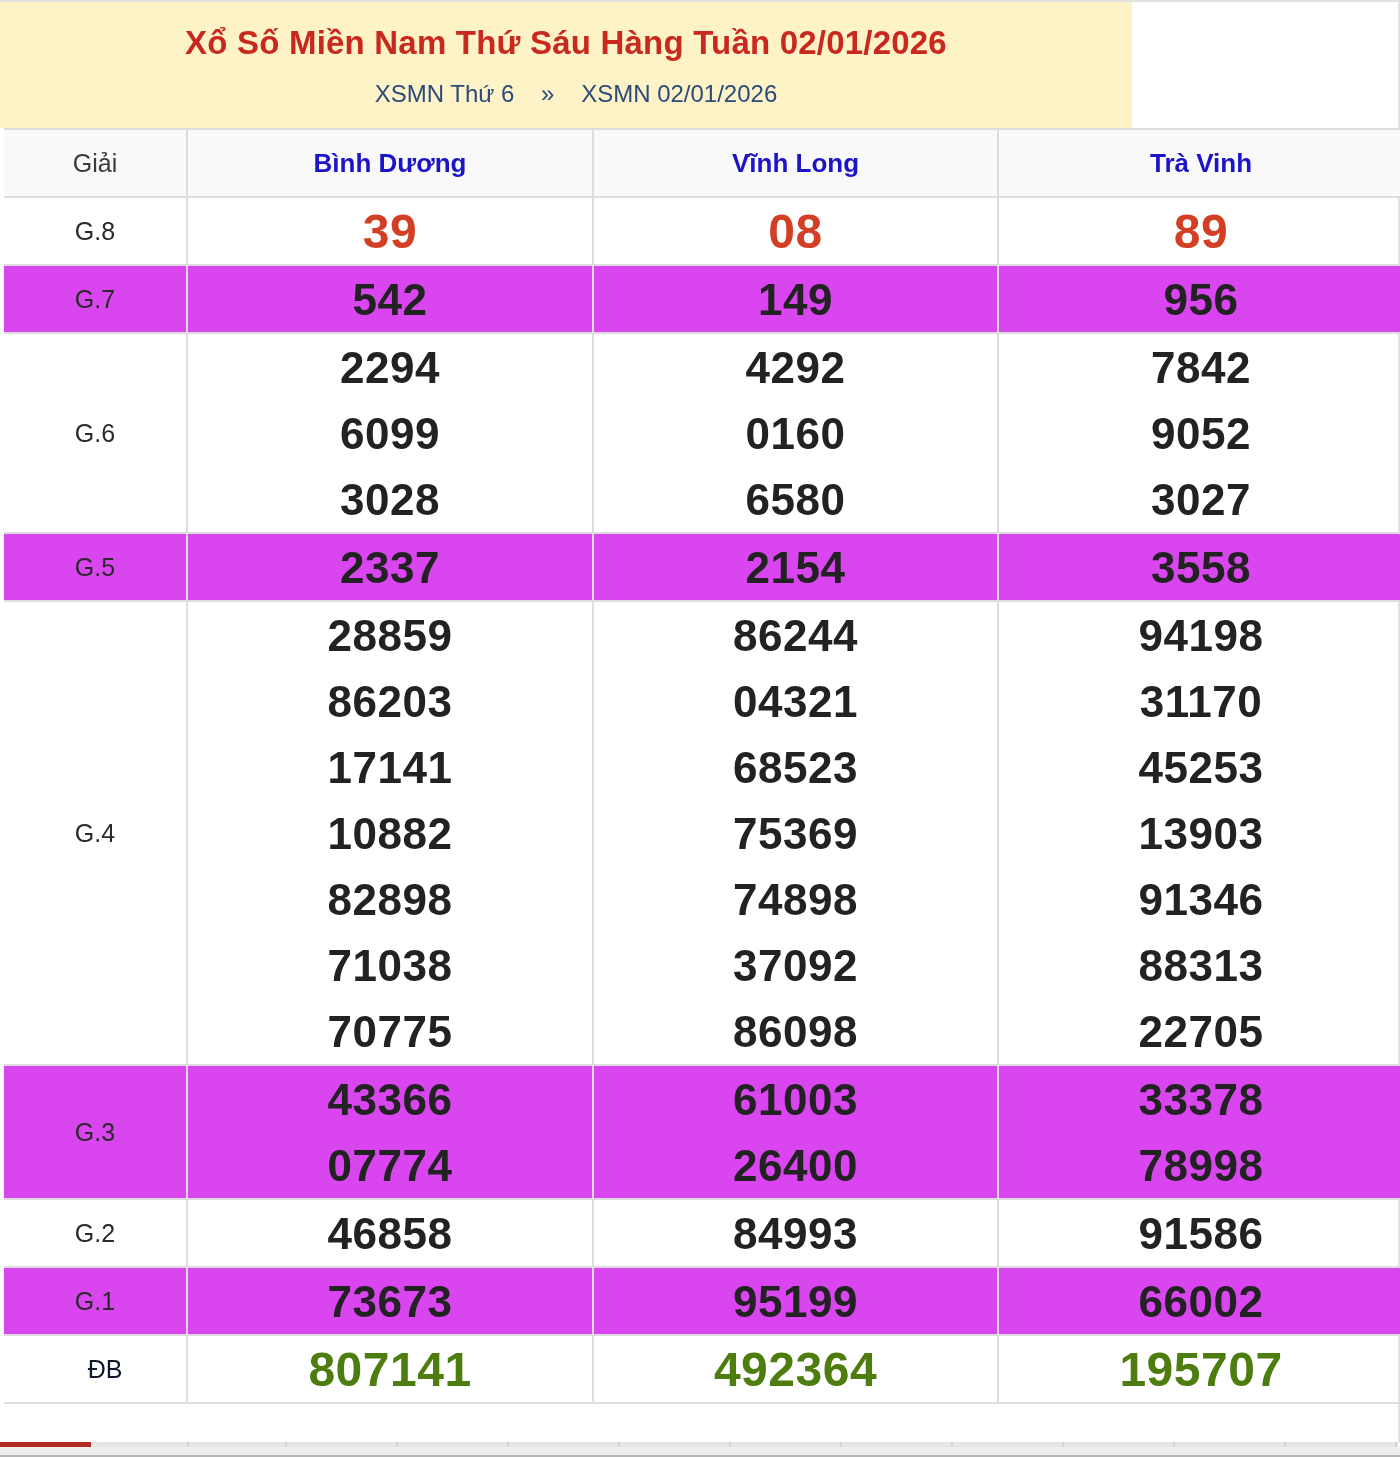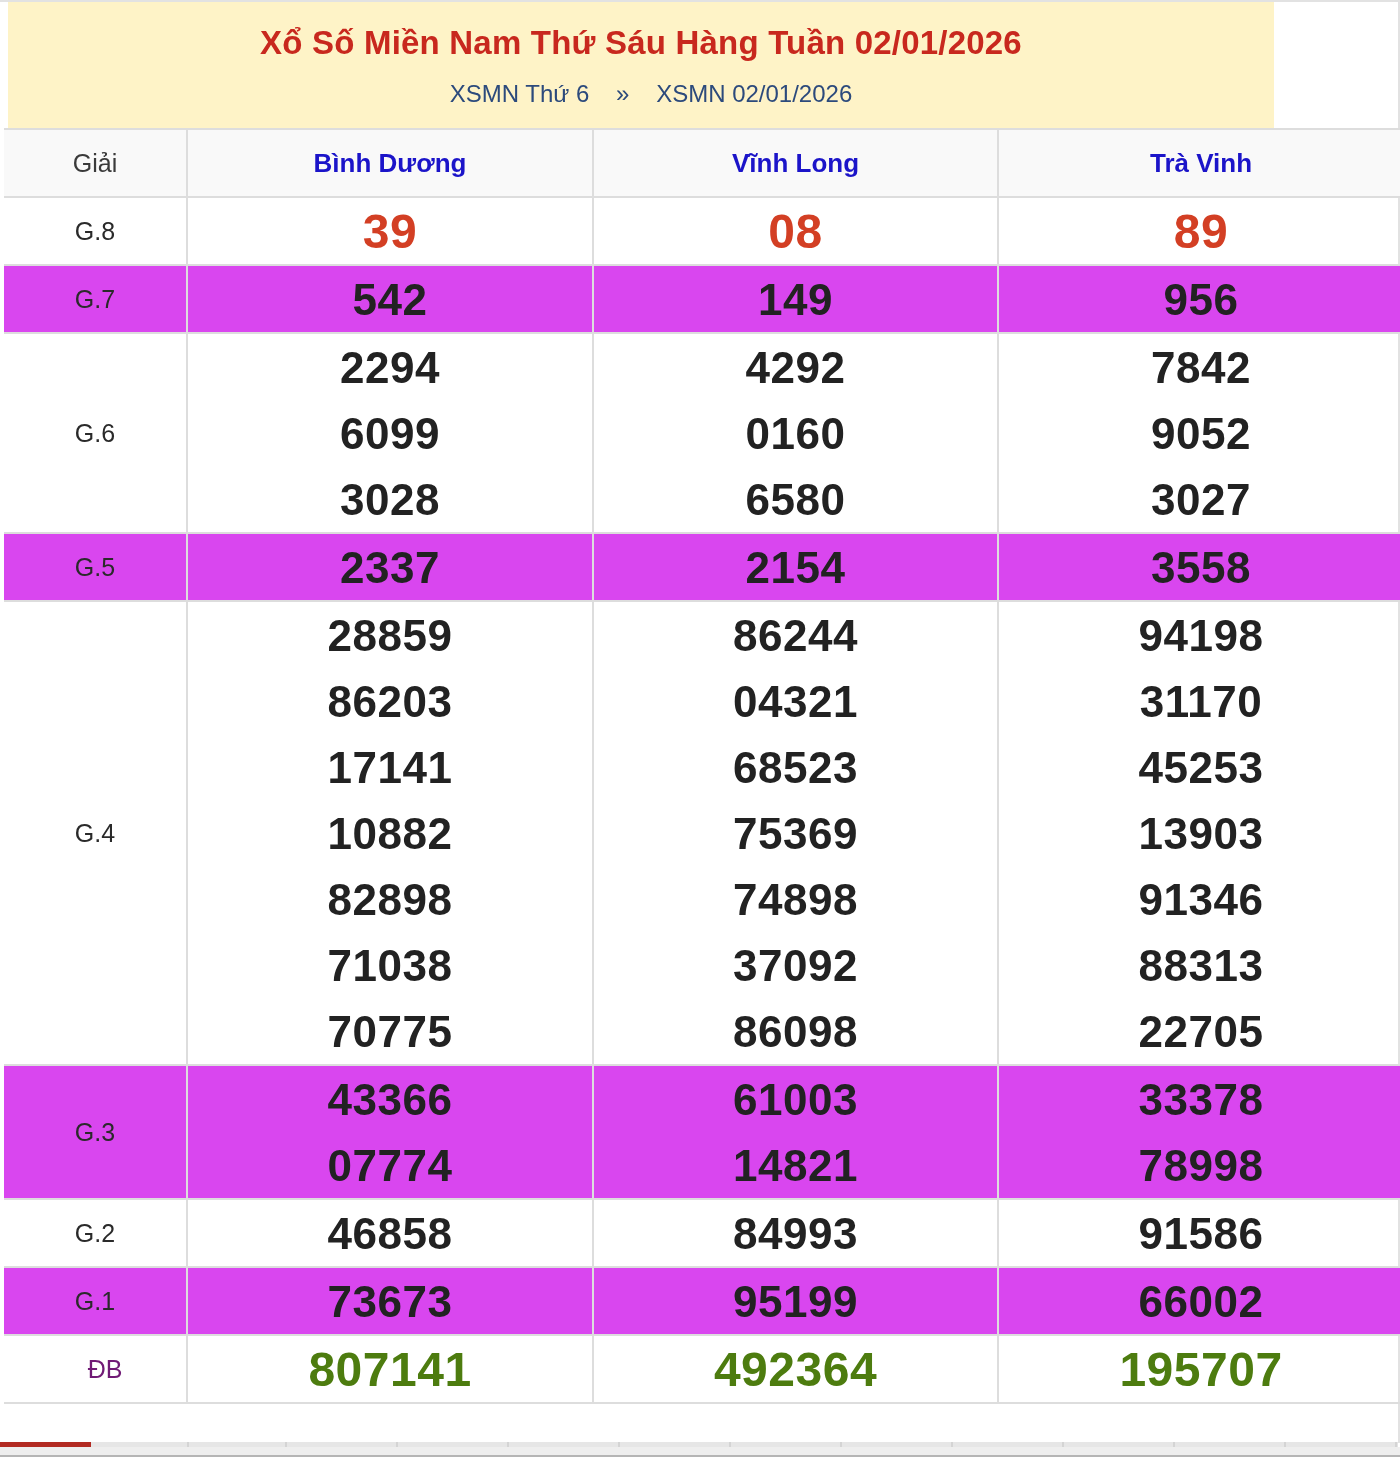--- a/index.html
+++ b/index.html
@@ -2,21 +2,21 @@
 <html><head>
 <meta charset="utf-8">
 <style>
   html, body { margin: 0; padding: 0; background: #ffffff; }
   body { width: 1400px; height: 1457px; position: relative; overflow: hidden;
          font-family: "Liberation Sans", sans-serif; }
 
   .frame { position: absolute; left: 0; top: 0; width: 1398px; height: 1441px;
            border-top: 2px solid #e2e2e2; border-right: 2px solid #e2e2e2; }
 
-  .header { position: absolute; left: 8px; top: 2px; width: 1266px; height: 126px;
+  .header { position: absolute; left: 0; top: 2px; width: 1132px; height: 126px;
             background: #fef3c7; text-align: center; }
   .title { position: absolute; left: 0; right: 0; top: 22px; font-size: 33px;
            font-weight: bold; color: #c8281e; letter-spacing: 0.2px; }
   .breadcrumb { position: absolute; left: 0; right: 0; top: 78px; font-size: 24px;
                 color: #2c4a7c; }
   .breadcrumb span { cursor: pointer; margin-left: 20px; }
 
   table.results { position: absolute; left: 4px; top: 128px; width: 1400px;
                   border-collapse: collapse; table-layout: fixed; }
   table.results col.c0 { width: 183px; }
@@ -25,21 +25,21 @@
   table.results col.c3 { width: 406px; }
   table.results td, table.results th {
     border: 2px solid #dddddd; text-align: center; vertical-align: middle; padding: 0;
   }
   table.results tr td:first-child, table.results tr th:first-child { border-left: none; }
   table.results th { height: 66px; background: #f9f9f9; font-weight: bold;
                      font-size: 26px; color: #1b14c9; }
   table.results th.giai { font-weight: normal; color: #3a3a3a; font-size: 25px; }
   tr.alt td { background: #d946ef; }
   td.label { font-size: 25px; color: #2a2a2a; }
-  td.label.db { color: #701a75; padding-left: 20px; }
+  td.label.db { color: #0f172a; padding-left: 20px; }
   td.nums div { height: 66px; line-height: 68px; font-size: 44px; font-weight: bold;
                 color: #222222; letter-spacing: 0.5px; }
   td.nums.red div { color: #d33f24; font-size: 48px; }
   td.nums.db div { color: #4d7c0f; font-size: 48px; }
 
   .tabstrip { position: absolute; left: 0; top: 1442px; width: 1398px; height: 5px;
               background: #e4e4e4; display: flex; }
   .tabstrip .seg { height: 5px; border-right: 2px solid #d4d4d4; box-sizing: border-box;
                    background: #e6e6e6; cursor: pointer; }
   .tabstrip .seg.active { background: #b22a22; border-right: none; }
@@ -161,21 +161,21 @@
         </td>
       </tr>
       <tr class="alt">
         <td class="label">G.3</td>
         <td class="nums">
           <div>43366</div>
           <div>07774</div>
         </td>
         <td class="nums">
           <div>61003</div>
-          <div>14821</div>
+          <div>26400</div>
         </td>
         <td class="nums">
           <div>33378</div>
           <div>78998</div>
         </td>
       </tr>
       <tr>
         <td class="label">G.2</td>
         <td class="nums">
           <div>46858</div>

